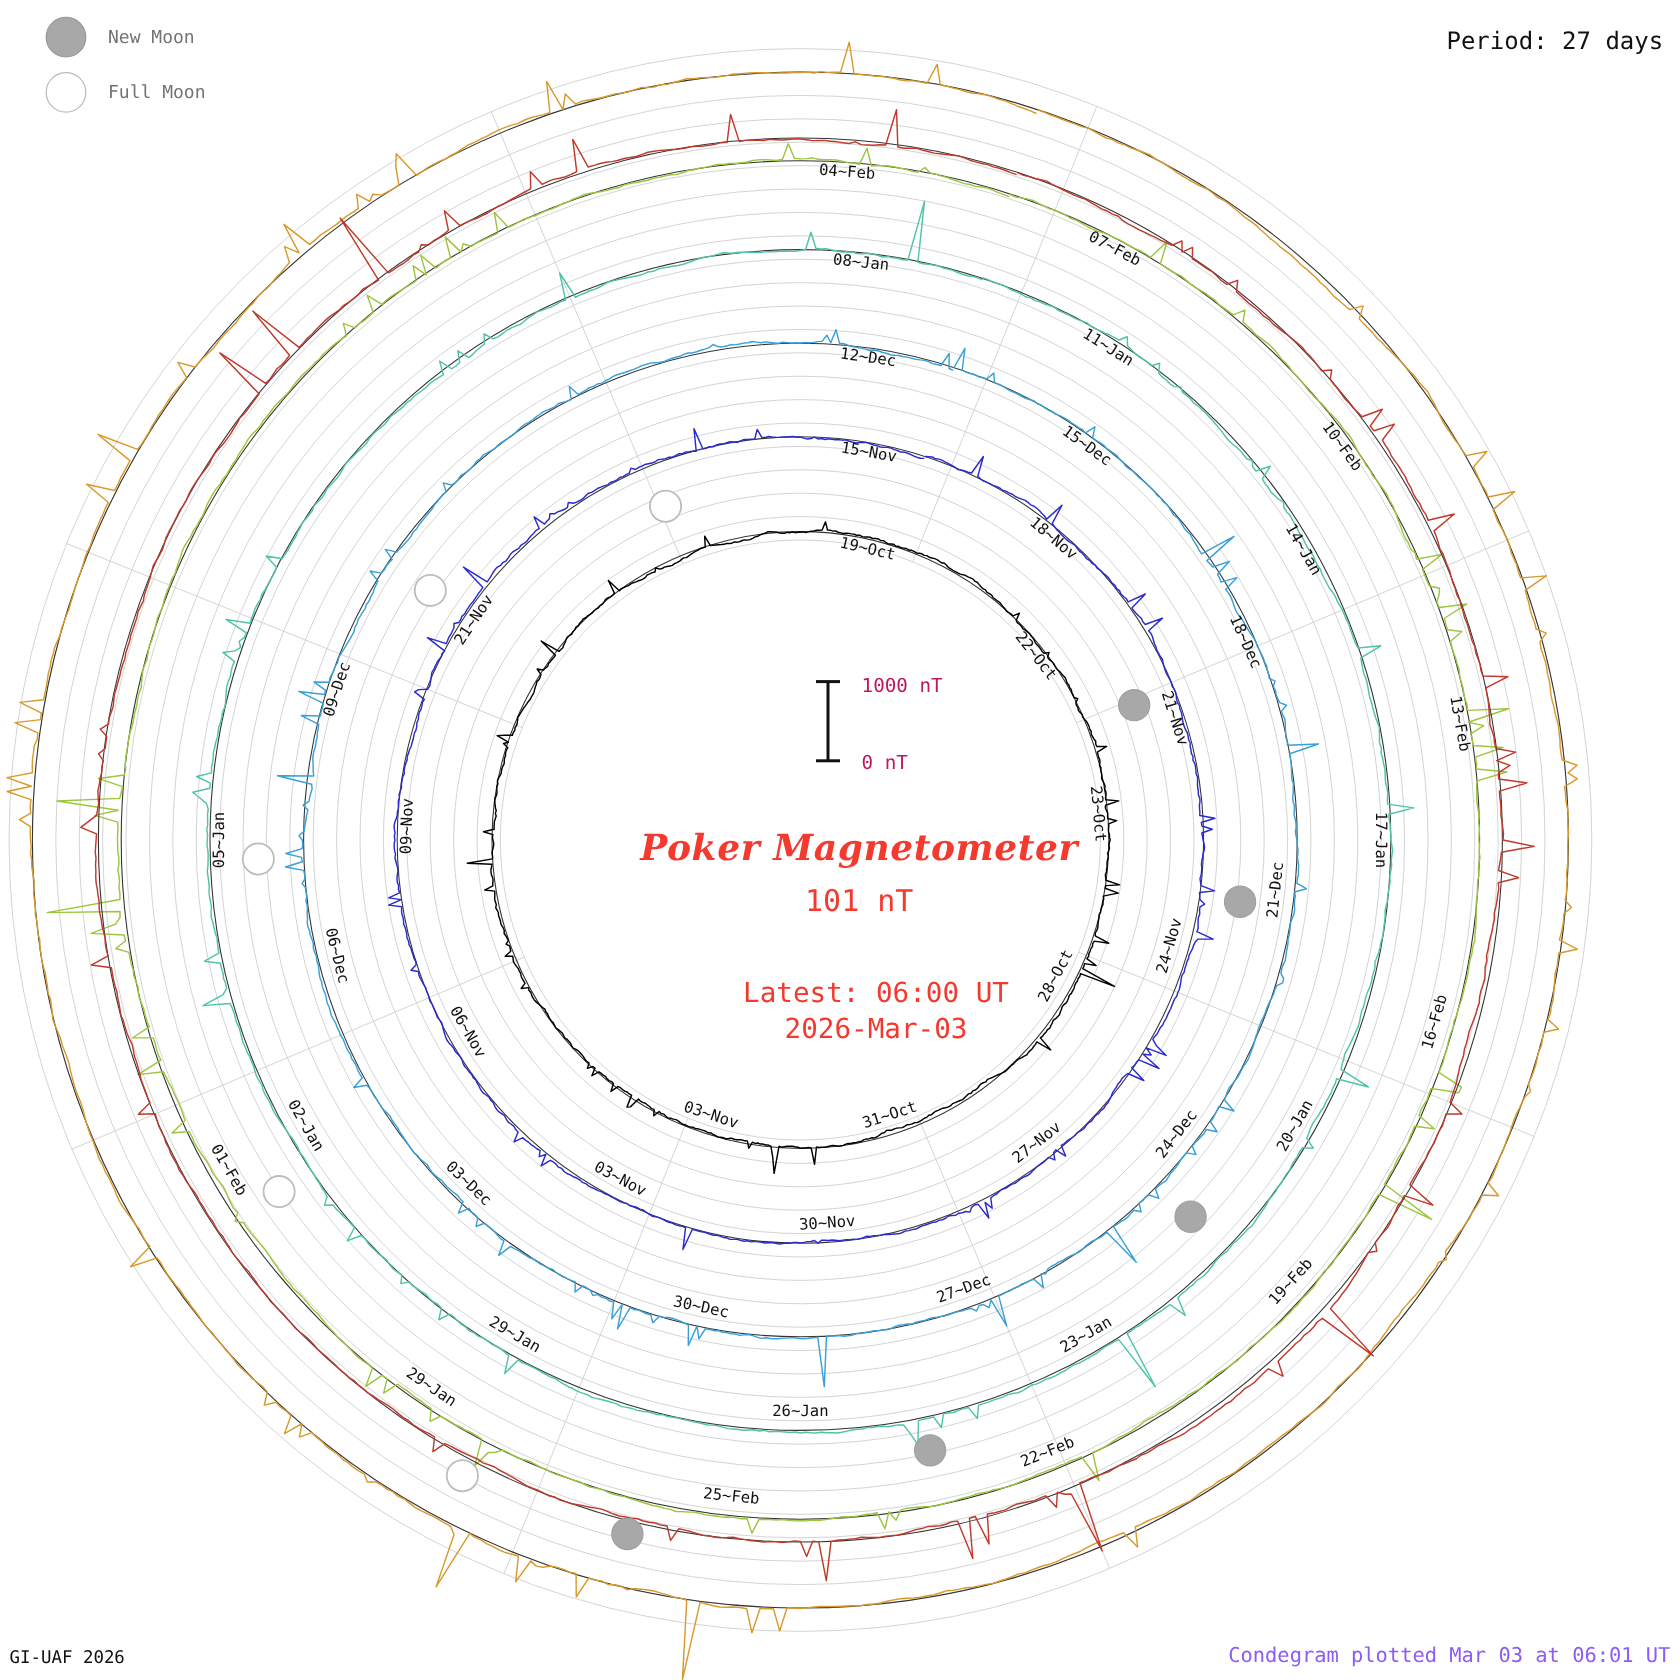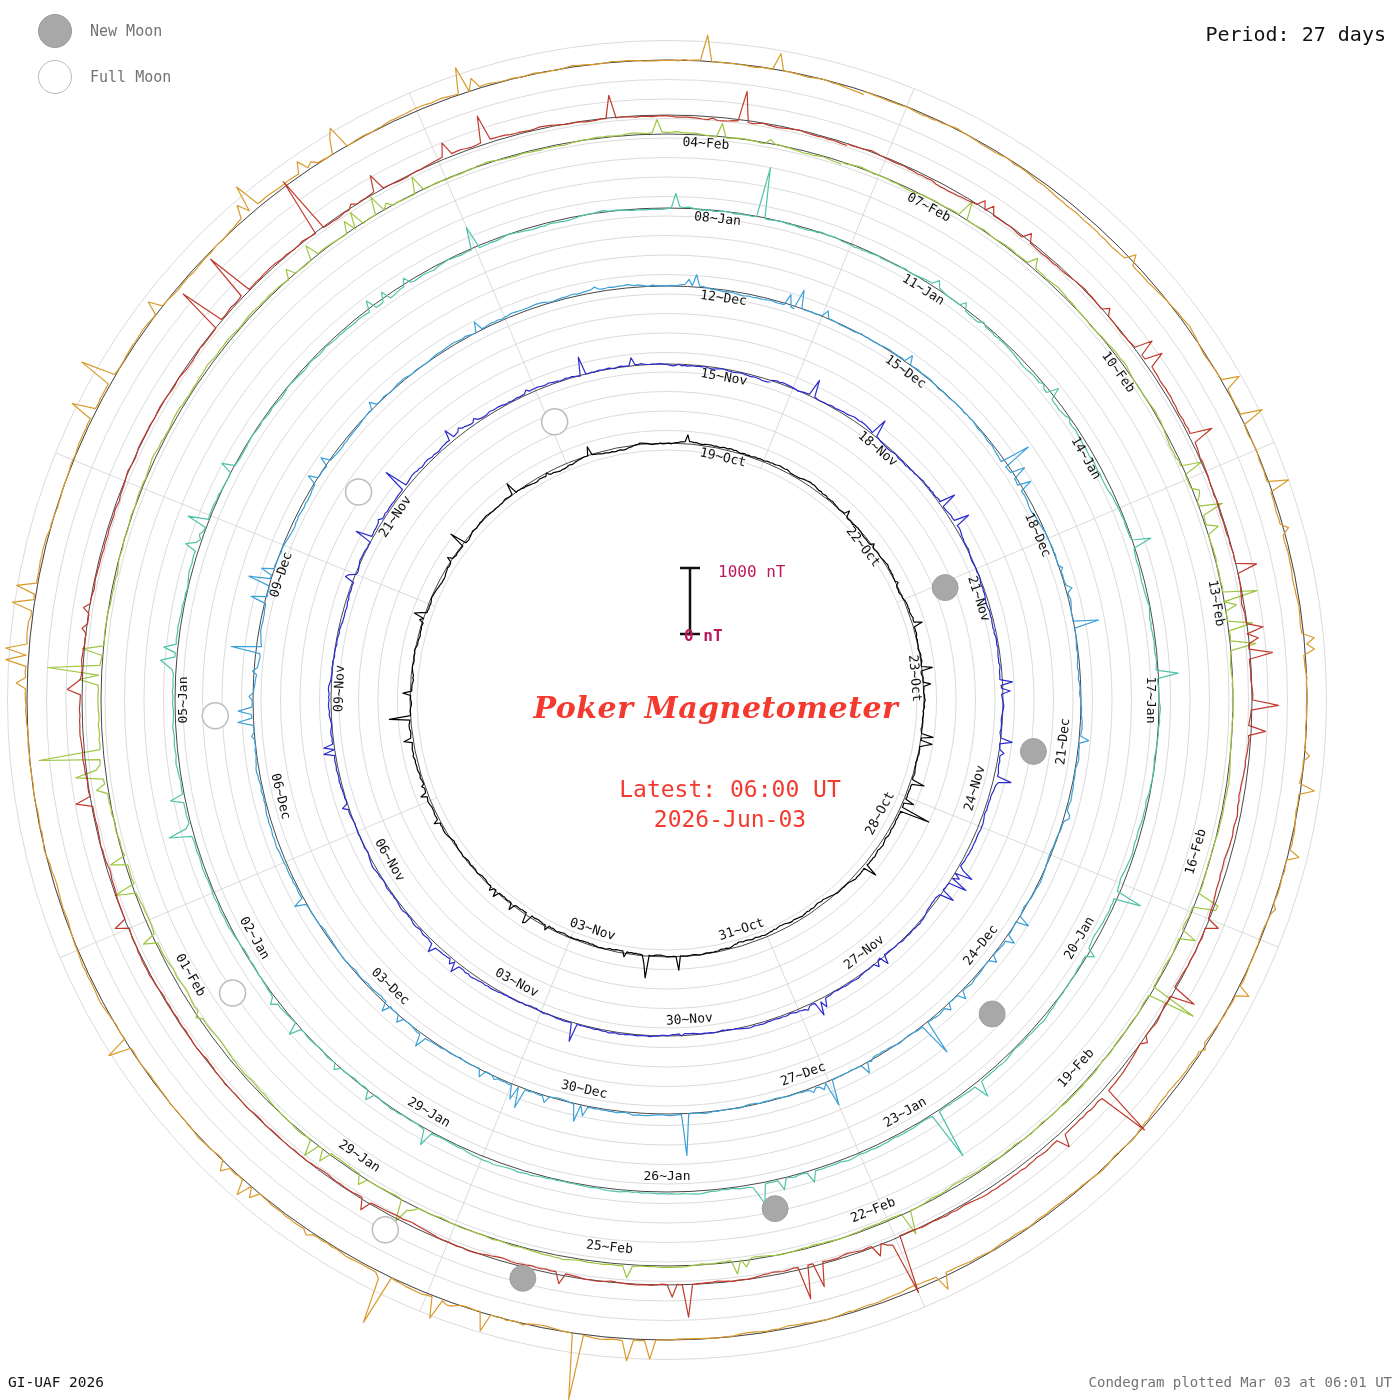--- a/index.html
+++ b/index.html
@@ -9,21 +9,21 @@
     position:relative;overflow:hidden;
   }
   .legend{position:absolute;left:20px;top:8px;}
   .legend-row{display:flex;align-items:center;height:46px;}
   .moon-dot{width:32px;height:32px;border-radius:50%;margin-left:18px;margin-right:18px;}
   .moon-new{background:#a8a8a8;border:1px solid #999;}
   .moon-full{background:#ffffff;border:1.5px solid #bcbcbc;}
   .legend-label{font-size:15px;color:#737373;font-family:"DejaVu Sans Mono","Liberation Mono",monospace;}
   .period{position:absolute;right:14px;top:22px;font-size:20px;color:#111;}
   .credit-left{position:absolute;left:8px;bottom:10px;font-size:14.5px;color:#111;}
-  .credit-right{position:absolute;right:8px;bottom:10px;font-size:14px;color:#737373;}
+  .credit-right{position:absolute;right:8px;bottom:10px;font-size:17px;color:#8b5cf6;}
   #plot{position:absolute;left:0;top:0;}
   .center-block{
     position:absolute;left:0;right:0;top:690px;text-align:center;color:#f4392f;
     pointer-events:none;
     padding-left:32px;
   }
   .title1{font-family:"DejaVu Serif","Liberation Serif",serif;font-style:italic;font-weight:bold;
     font-size:30px;line-height:36px;letter-spacing:0.5px;}
   .title2{font-size:25px;margin-top:10px;}
   .latest{font-size:23px;line-height:30px;margin-top:48px;margin-left:28px;}
@@ -146,21 +146,22 @@
     <circle cx="215.2753461873687" cy="715.7745725095303" r="13" fill="#ffffff" stroke="#bdbdbd" stroke-width="1.5"></circle>
     <circle cx="232.58431198115818" cy="993.0170814186713" r="13" fill="#ffffff" stroke="#bdbdbd" stroke-width="1.5"></circle>
     <circle cx="385.3170623284657" cy="1229.7685557153563" r="13" fill="#ffffff" stroke="#bdbdbd" stroke-width="1.5"></circle>
     <line x1="690" y1="568" x2="690" y2="634" stroke="#111" stroke-width="2.5"></line>
     <line x1="680" y1="568" x2="700" y2="568" stroke="#111" stroke-width="2.5"></line>
     <line x1="680" y1="634" x2="700" y2="634" stroke="#111" stroke-width="2.5"></line>
   </svg>
 
 <div class="center-block">
   <div class="title1">Poker Magnetometer</div>
+  <div class="title2">101 nT</div>
   <div class="latest">Latest: 06:00 UT</div>
-  <div class="latest" style="margin-top:0">2026-Jun-03</div>
+  <div class="latest" style="margin-top:0">2026-Mar-03</div>
 </div>
 
 <div class="scalebar-txt" style="left:718px;top:562px;">1000 nT</div>
-<div class="scalebar-txt" style="left:684px;top:626px;font-weight:bold;">0 nT</div>
+<div class="scalebar-txt" style="left:718px;top:626px;">0 nT</div>
 
 <div class="credit-left">GI-UAF 2026</div>
 <div class="credit-right">Condegram plotted Mar 03 at 06:01 UT</div>
 
 </body></html>

